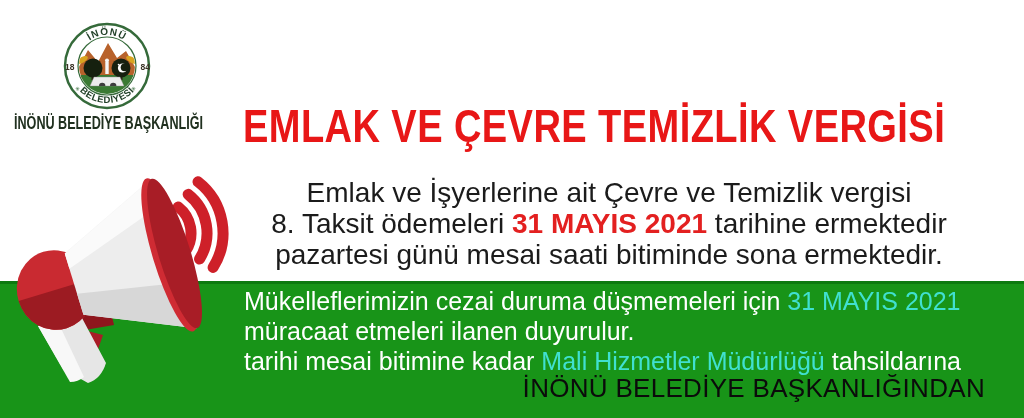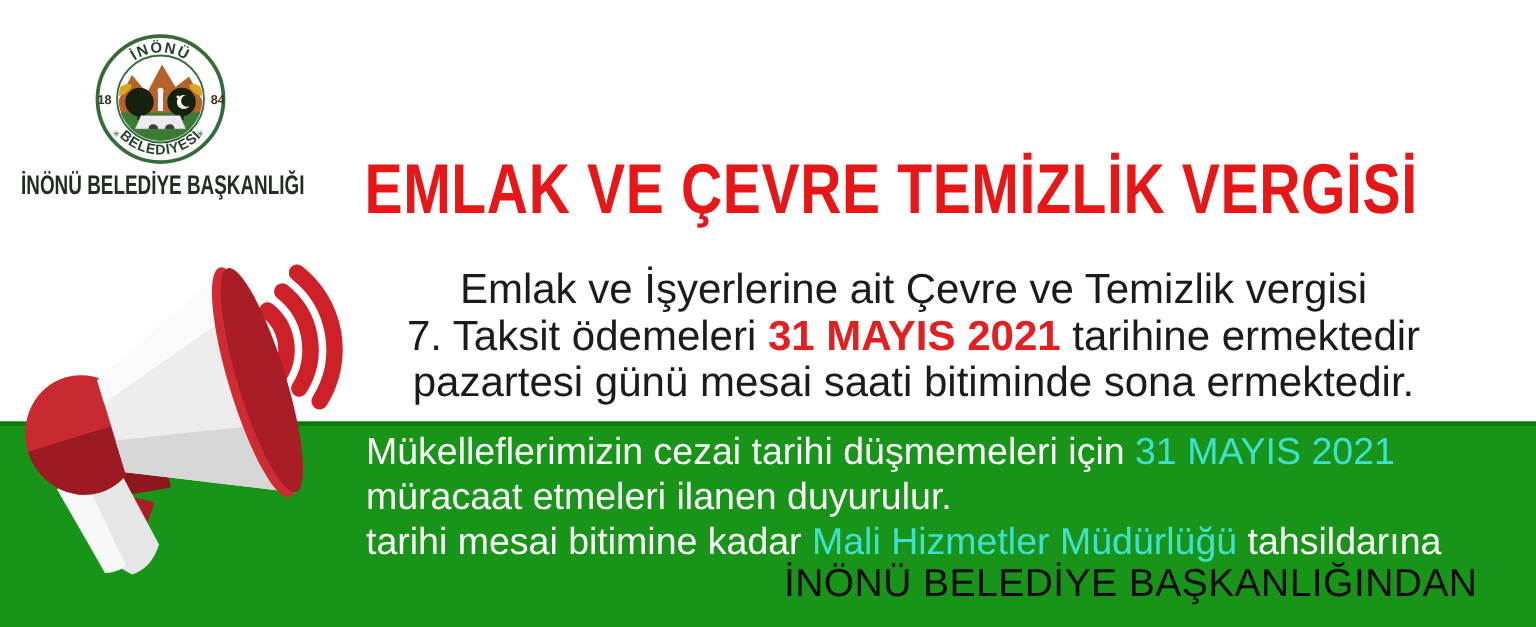--- a/index.html
+++ b/index.html
@@ -101,30 +101,30 @@
     <div class="logo-caption">İNÖNÜ BELEDİYE BAŞKANLIĞI</div>
   </div>
 
   <h1 class="title">EMLAK VE ÇEVRE TEMİZLİK VERGİSİ</h1>
 
   <div class="announcement">
     <div>
       <span>Emlak ve İşyerlerine ait Çevre ve Temizlik vergisi</span>
     </div>
     <div>
-      <span>7. Taksit ödemeleri </span><span class="date-red">31 MAYIS 2021</span><span> tarihine ermektedir</span>
+      <span>8. Taksit ödemeleri </span><span class="date-red">31 MAYIS 2021</span><span> tarihine ermektedir</span>
     </div>
     <div>
       <span>pazartesi günü mesai saati bitiminde sona ermektedir.</span>
     </div>
   </div>
 
   <div class="band-text">
     <div>
-      <span>Mükelleflerimizin cezai tarihi düşmemeleri için </span><span class="cyan">31 MAYIS 2021</span>
+      <span>Mükelleflerimizin cezai duruma düşmemeleri için </span><span class="cyan">31 MAYIS 2021</span>
     </div>
     <div>
       <span>müracaat etmeleri ilanen duyurulur.</span>
     </div>
     <div>
       <span>tarihi mesai bitimine kadar </span><span class="cyan">Mali Hizmetler Müdürlüğü</span><span> tahsildarına</span>
     </div>
   </div>
 
   <div class="signature">İNÖNÜ BELEDİYE BAŞKANLIĞINDAN</div>

